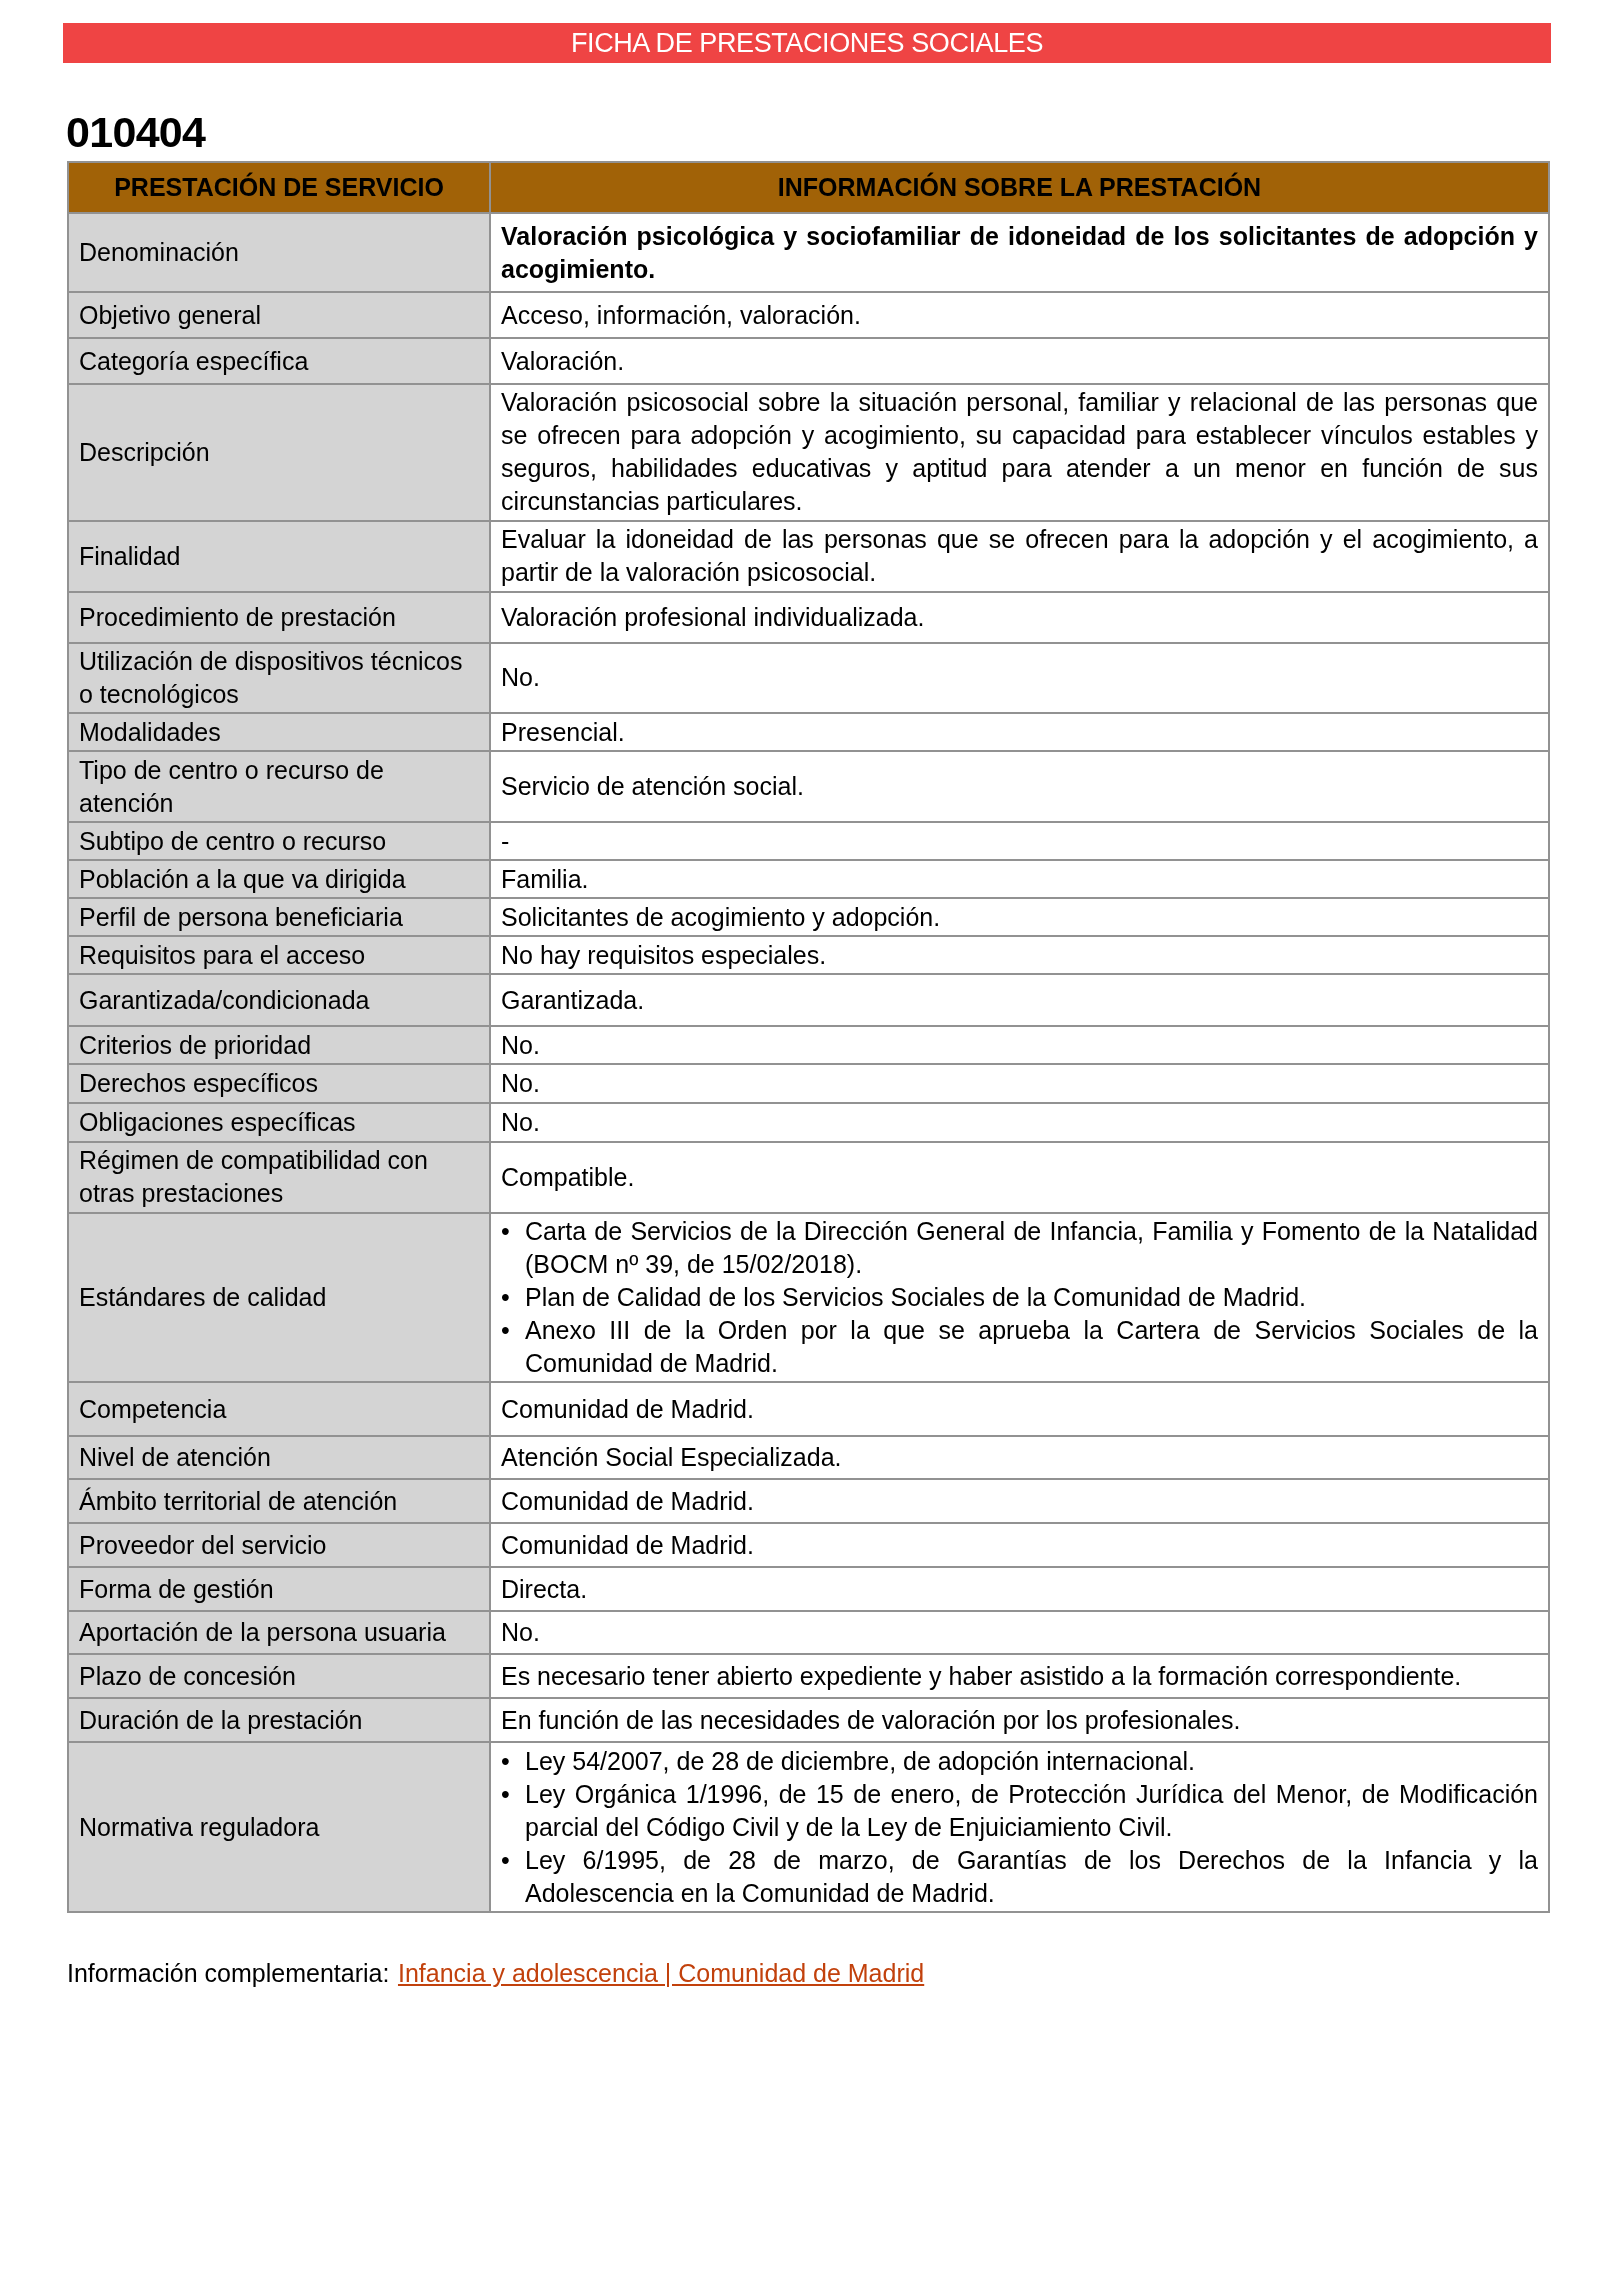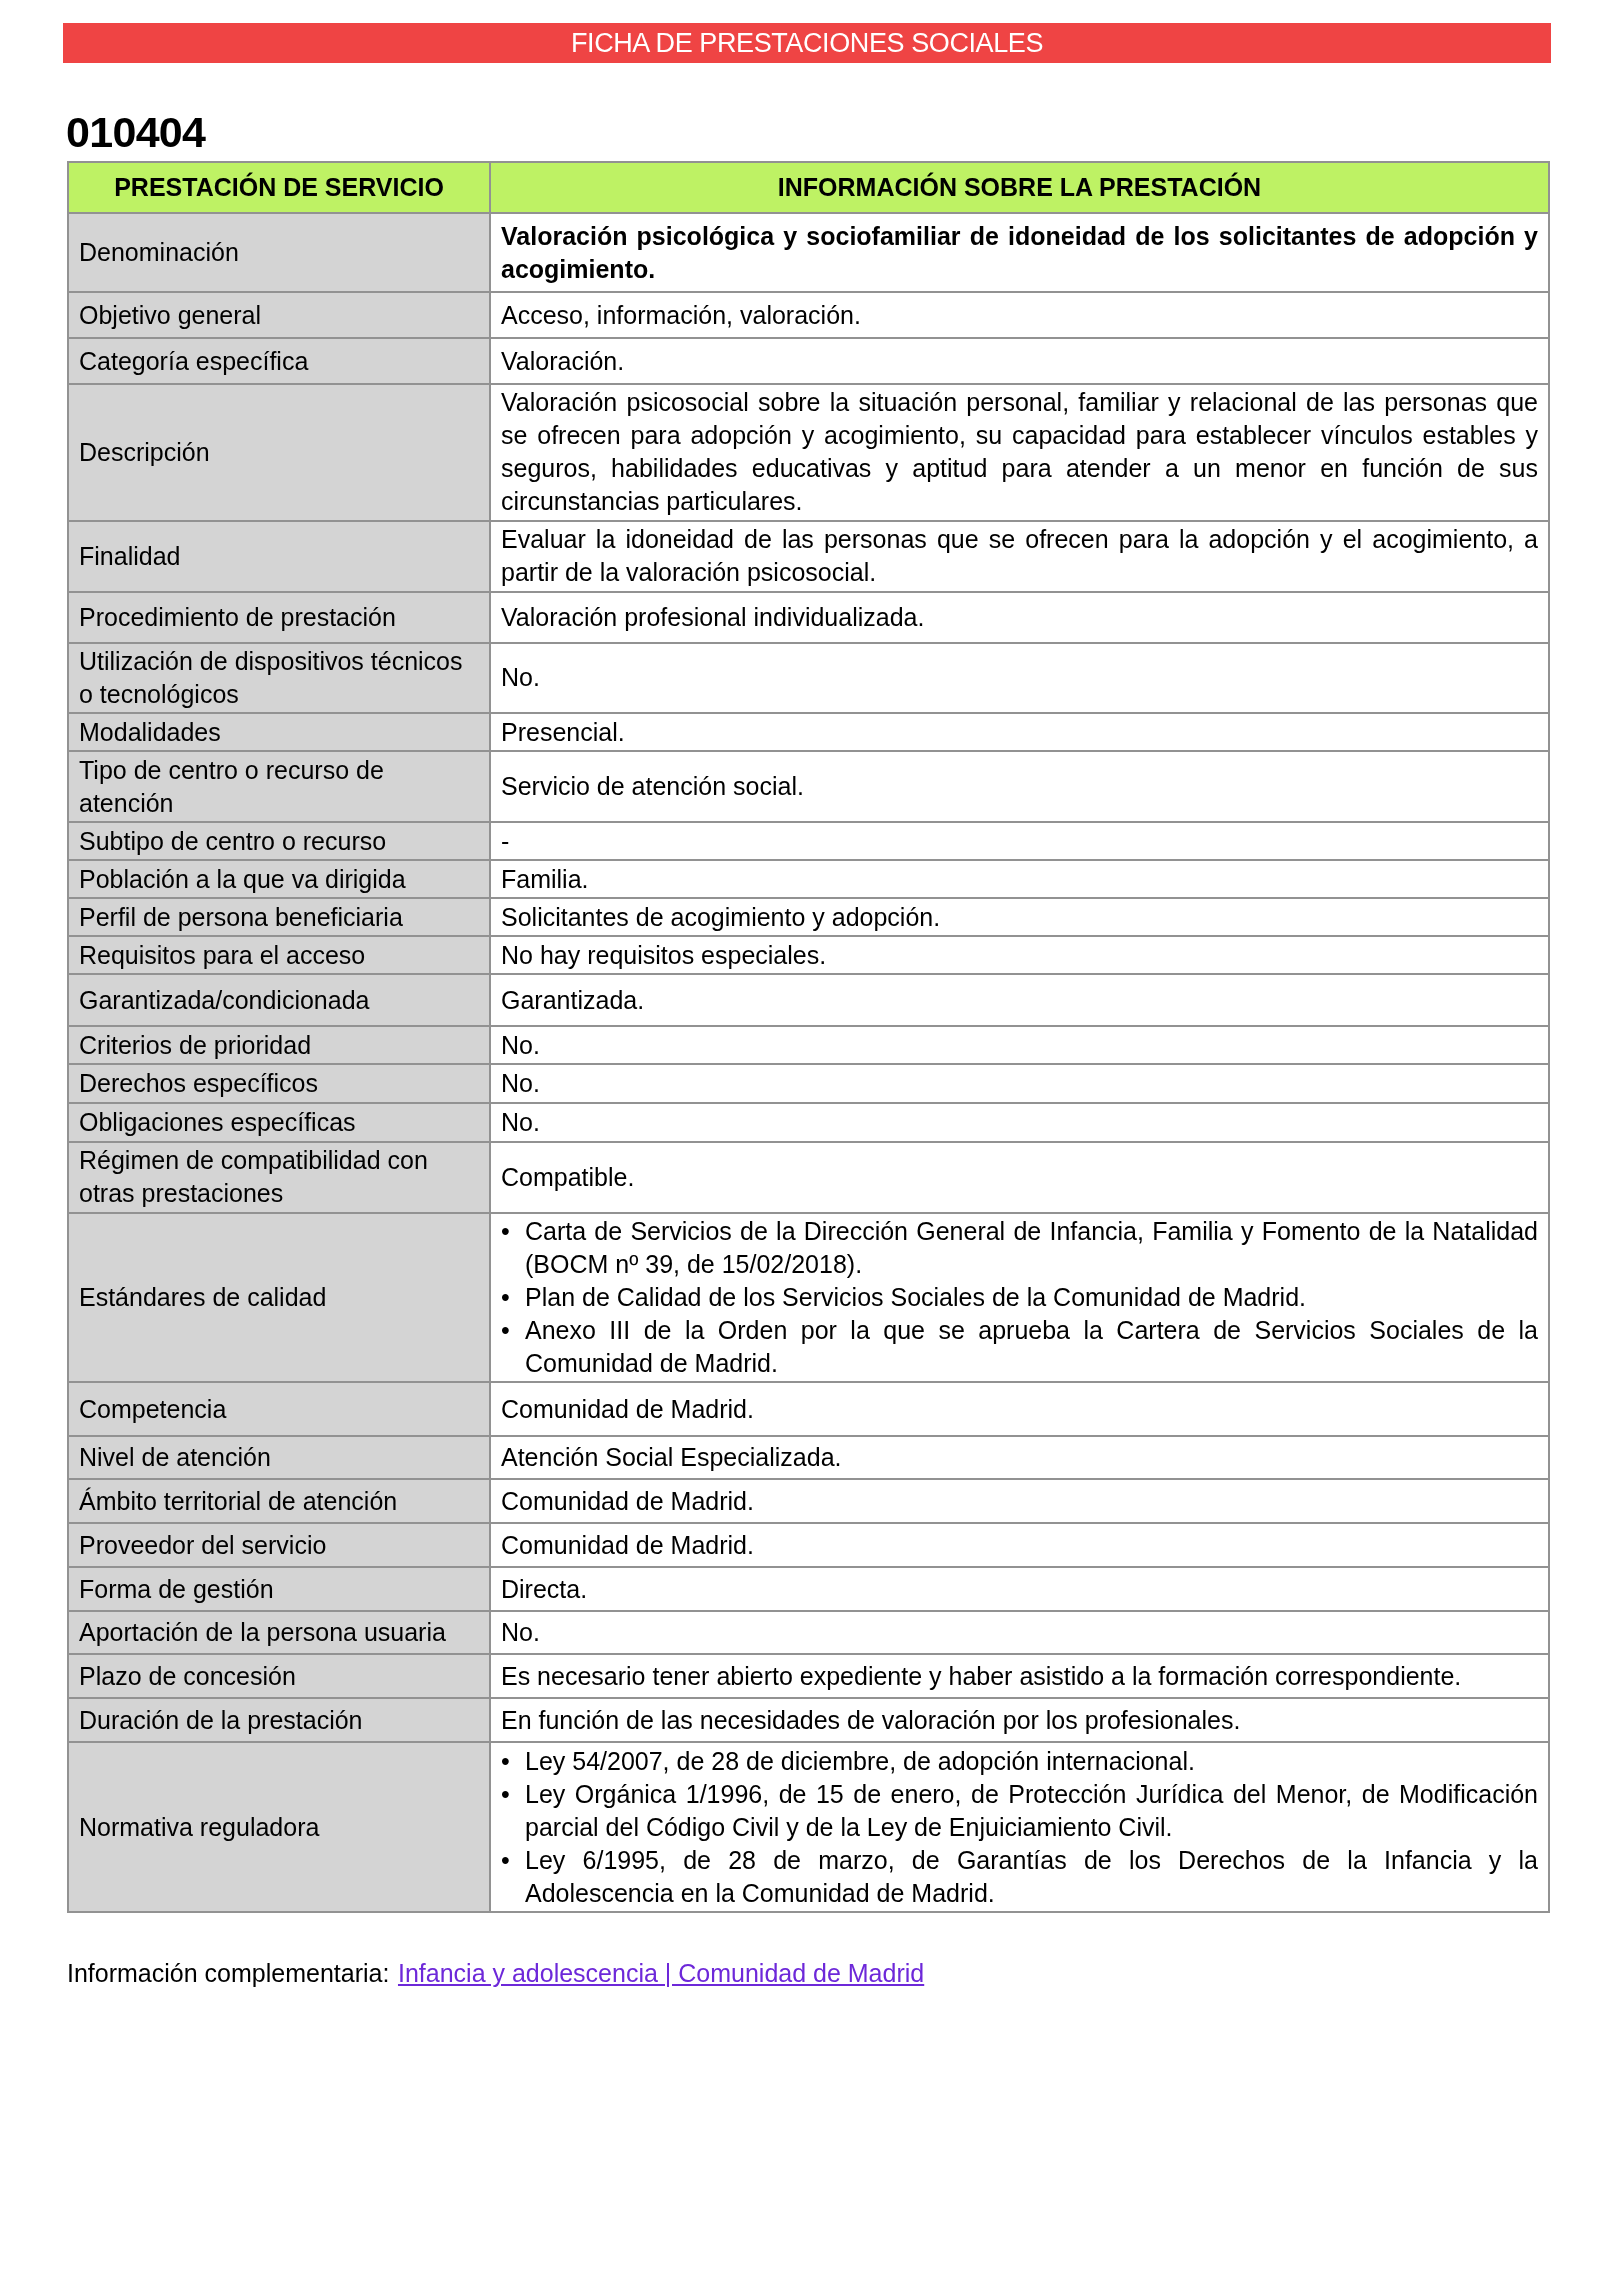--- a/index.html
+++ b/index.html
@@ -7,29 +7,29 @@
       font-family: "Liberation Sans", sans-serif; color: #000; }
     .topbar { position: absolute; left: 63px; top: 23px; width: 1488px; height: 40px;
       background: #ef4444; color: #fff; text-align: center;
       font-family: "Liberation Sans", sans-serif; font-size: 27px; line-height: 40px; letter-spacing: -0.4px; }
     .code { position: absolute; left: 66px; top: 107px; font-size: 43px; font-weight: bold; line-height: 50px; letter-spacing: -0.7px; }
     table.ficha { position: absolute; left: 67px; top: 161px; width: 1481px; border-collapse: collapse;
       table-layout: fixed; font-size: 25px; line-height: 33px; }
     table.ficha col.c1 { width: 422px; }
     table.ficha col.c2 { width: 1059px; }
     table.ficha td, table.ficha th { border: 2.1px solid #929292; vertical-align: middle; }
-    table.ficha th { background: #bef264; font-weight: bold; text-align: center; height: 47px; font-size: 25px; }
+    table.ficha th { background: #a16207; font-weight: bold; text-align: center; height: 47px; font-size: 25px; }
     td.label { background: #d4d4d4; padding: 1.4px 10px; text-align: left; }
     td.value { background: #ffffff; padding: 1.4px 10px; text-align: justify; }
     td.value.bold { font-weight: bold; }
     ul.bullets { margin: 0; padding: 0; list-style: none; }
     ul.bullets li { position: relative; padding-left: 24px; text-align: justify; }
     ul.bullets li .bullet { position: absolute; left: 0; top: 0; }
     .footer { position: absolute; left: 67px; top: 1957px; font-size: 25px; line-height: 33px; }
-    .footer a { color: #6d28d9; text-decoration: underline; margin-left: 8.6px; }
+    .footer a { color: #c2410c; text-decoration: underline; margin-left: 8.6px; }
   </style>
 </head>
 <body>
 
 <div class="topbar">
   <span>FICHA DE PRESTACIONES SOCIALES</span>
 </div>
 
 <div class="code">010404</div>
 

